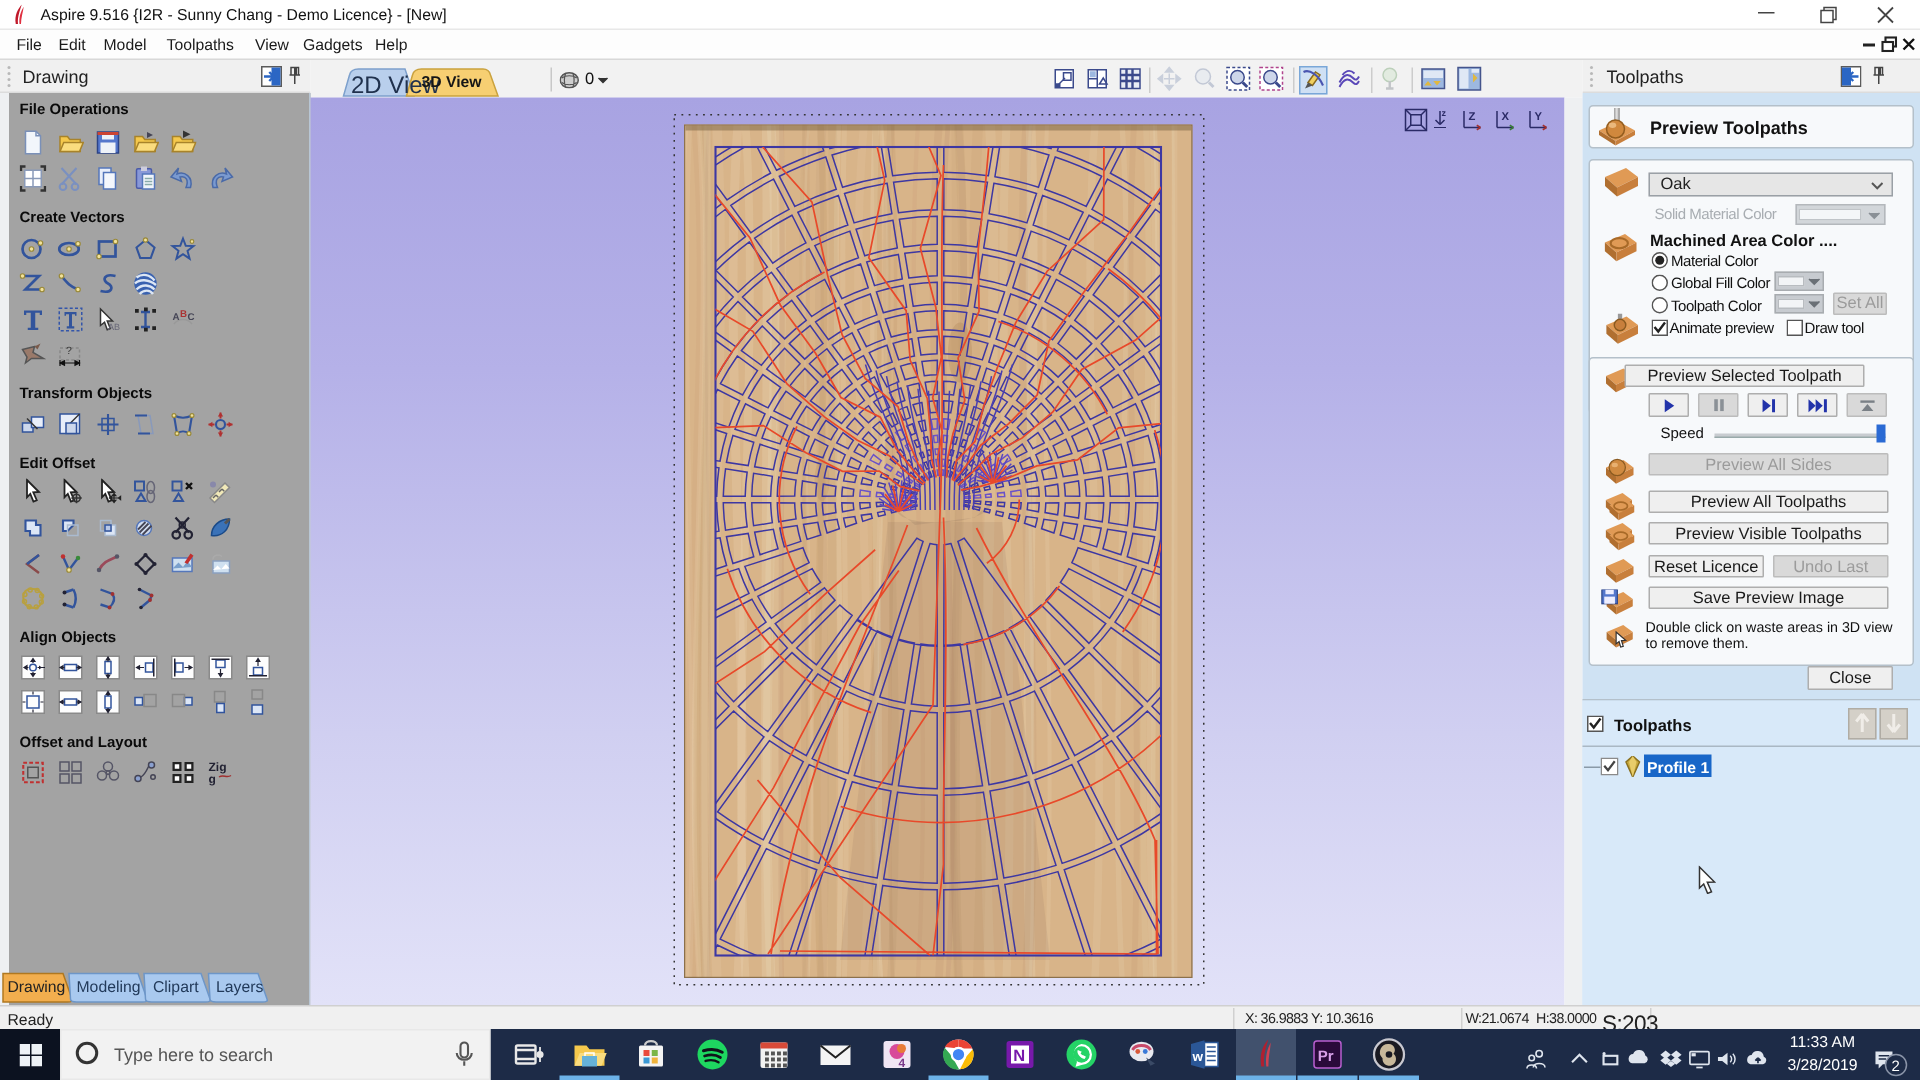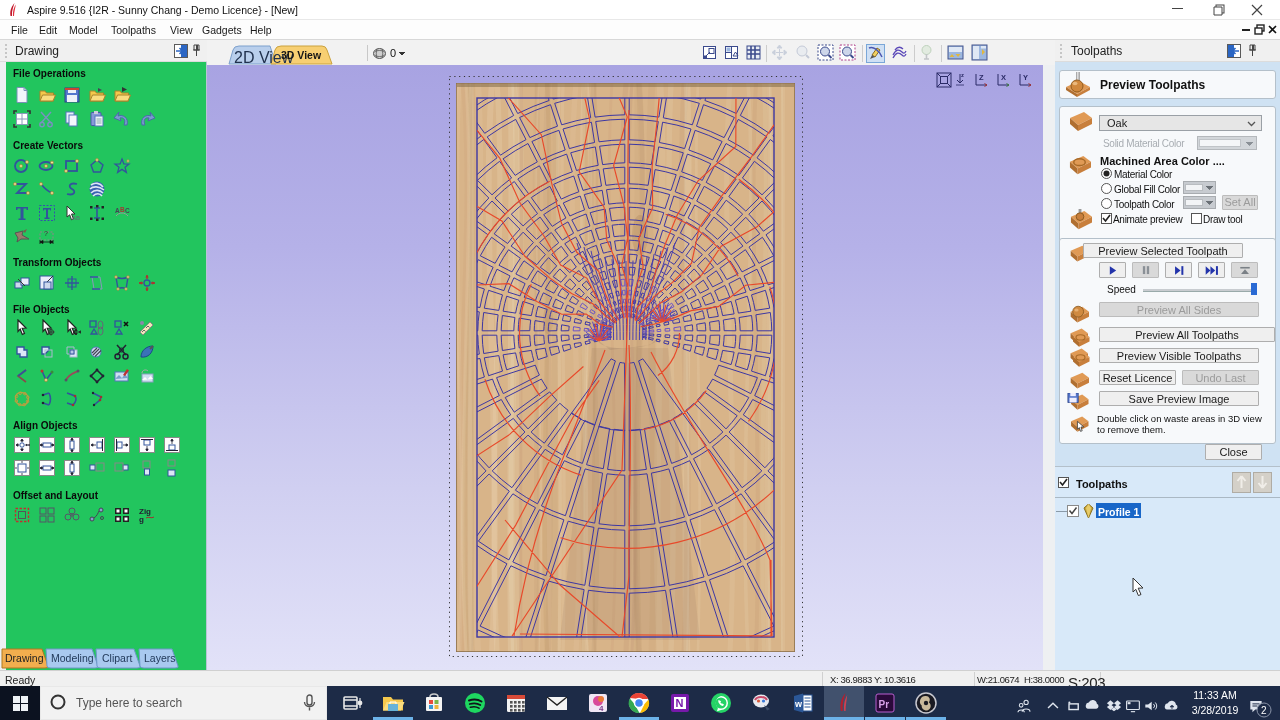--- a/index.html
+++ b/index.html
@@ -189,26 +189,26 @@
     </svg>
   </div>
 <div class="abs" style="left:971px;top:44px;width:19px;height:19px;">
     <svg width="17" height="17" viewBox="0 0 17 17">
       <rect x="1" y="1" width="15" height="15" fill="#9db8e0" stroke="#44548c"></rect>
       <rect x="2" y="2" width="6" height="13" fill="#dfe8f5"></rect>
       <path d="M11 5 l3 3 l-3 3z" fill="#e0b840"></path>
       <rect x="10" y="2" width="5" height="2.5" fill="#dfe8f5"></rect>
     </svg>
   </div>
-<div class="abs" style="left:0;top:62px;width:207px;height:608px;background:#22c55e;border-right:1px solid #b8c6d4">
+<div class="abs" style="left:0;top:62px;width:207px;height:608px;background:#a3a3a3;border-right:1px solid #b8c6d4">
     <div class="abs" style="left:0;top:0;width:6px;height:608px;background:#eef0f2"></div>
     <div class="sechead" style="top:6px">File Operations</div>
     <div class="sechead" style="top:78px">Create Vectors</div>
     <div class="sechead" style="top:195px">Transform Objects</div>
-    <div class="sechead" style="top:242px">File Objects</div>
+    <div class="sechead" style="top:242px">Edit Offset</div>
     <div class="sechead" style="top:358px">Align Objects</div>
     <div class="sechead" style="top:428px">Offset and Layout</div>
     <svg class="abs" style="left:13px;top:24px" width="18" height="18" viewBox="0 0 18 18">
       <path d="M4 1.5 h7 l3 3 v12 h-10Z" fill="#f2f6fb" stroke="#7a90b8"></path>
       <path d="M11 1.5 v3 h3" fill="none" stroke="#7a90b8"></path>
     </svg>
     <svg class="abs" style="left:38px;top:24px" width="18" height="18" viewBox="0 0 18 18">
       <path d="M2 5 h5 l1.5 2 h7 v8 h-13.5Z" fill="#f5c84c" stroke="#a8832a"></path>
       <path d="M2 15 l2.5-6 h13 l-2.5 6Z" fill="#fadc7e" stroke="#a8832a"></path>
     </svg>
@@ -849,21 +849,21 @@
       <path d="M4 8 L18 2 L26 8 L12 15Z" fill="#e09a55"></path>
       <path d="M4 8 L12 15 L12 21 L4 14Z" fill="#b06f30"></path>
       <path d="M12 15 L26 8 L26 14 L12 21Z" fill="#c87f3c"></path>
     </svg>
     <svg class="abs" style="left:13px;top:269px" width="25" height="18" viewBox="0 0 28 24">
       <path d="M4 8 L18 2 L26 8 L12 15Z" fill="#e09a55"></path>
       <path d="M4 8 L12 15 L12 21 L4 14Z" fill="#b06f30"></path>
       <path d="M12 15 L26 8 L26 14 L12 21Z" fill="#c87f3c"></path>
       <ellipse cx="14" cy="8.5" rx="6" ry="3.5" fill="none" stroke="#a86a28" stroke-width="1.5"></ellipse>
     </svg>
-    <div class="abs btn" style="left:44px;top:265px;width:176px;height:15px;line-height:14px">Preview All Toolpaths</div>
+    <div class="abs btn" style="left:44px;top:265px;width:160px;height:15px;line-height:14px">Preview All Toolpaths</div>
     <svg class="abs" style="left:10px;top:285px" width="27" height="19" viewBox="0 0 28 24">
       <path d="M4 8 L18 2 L26 8 L12 15Z" fill="#e09a55"></path>
       <path d="M4 8 L12 15 L12 21 L4 14Z" fill="#b06f30"></path>
       <path d="M12 15 L26 8 L26 14 L12 21Z" fill="#c87f3c"></path>
     </svg>
     <svg class="abs" style="left:13px;top:289px" width="25" height="18" viewBox="0 0 28 24">
       <path d="M4 8 L18 2 L26 8 L12 15Z" fill="#e09a55"></path>
       <path d="M4 8 L12 15 L12 21 L4 14Z" fill="#b06f30"></path>
       <path d="M12 15 L26 8 L26 14 L12 21Z" fill="#c87f3c"></path>
       <ellipse cx="14" cy="8.5" rx="6" ry="3.5" fill="none" stroke="#a86a28" stroke-width="1.5"></ellipse>

